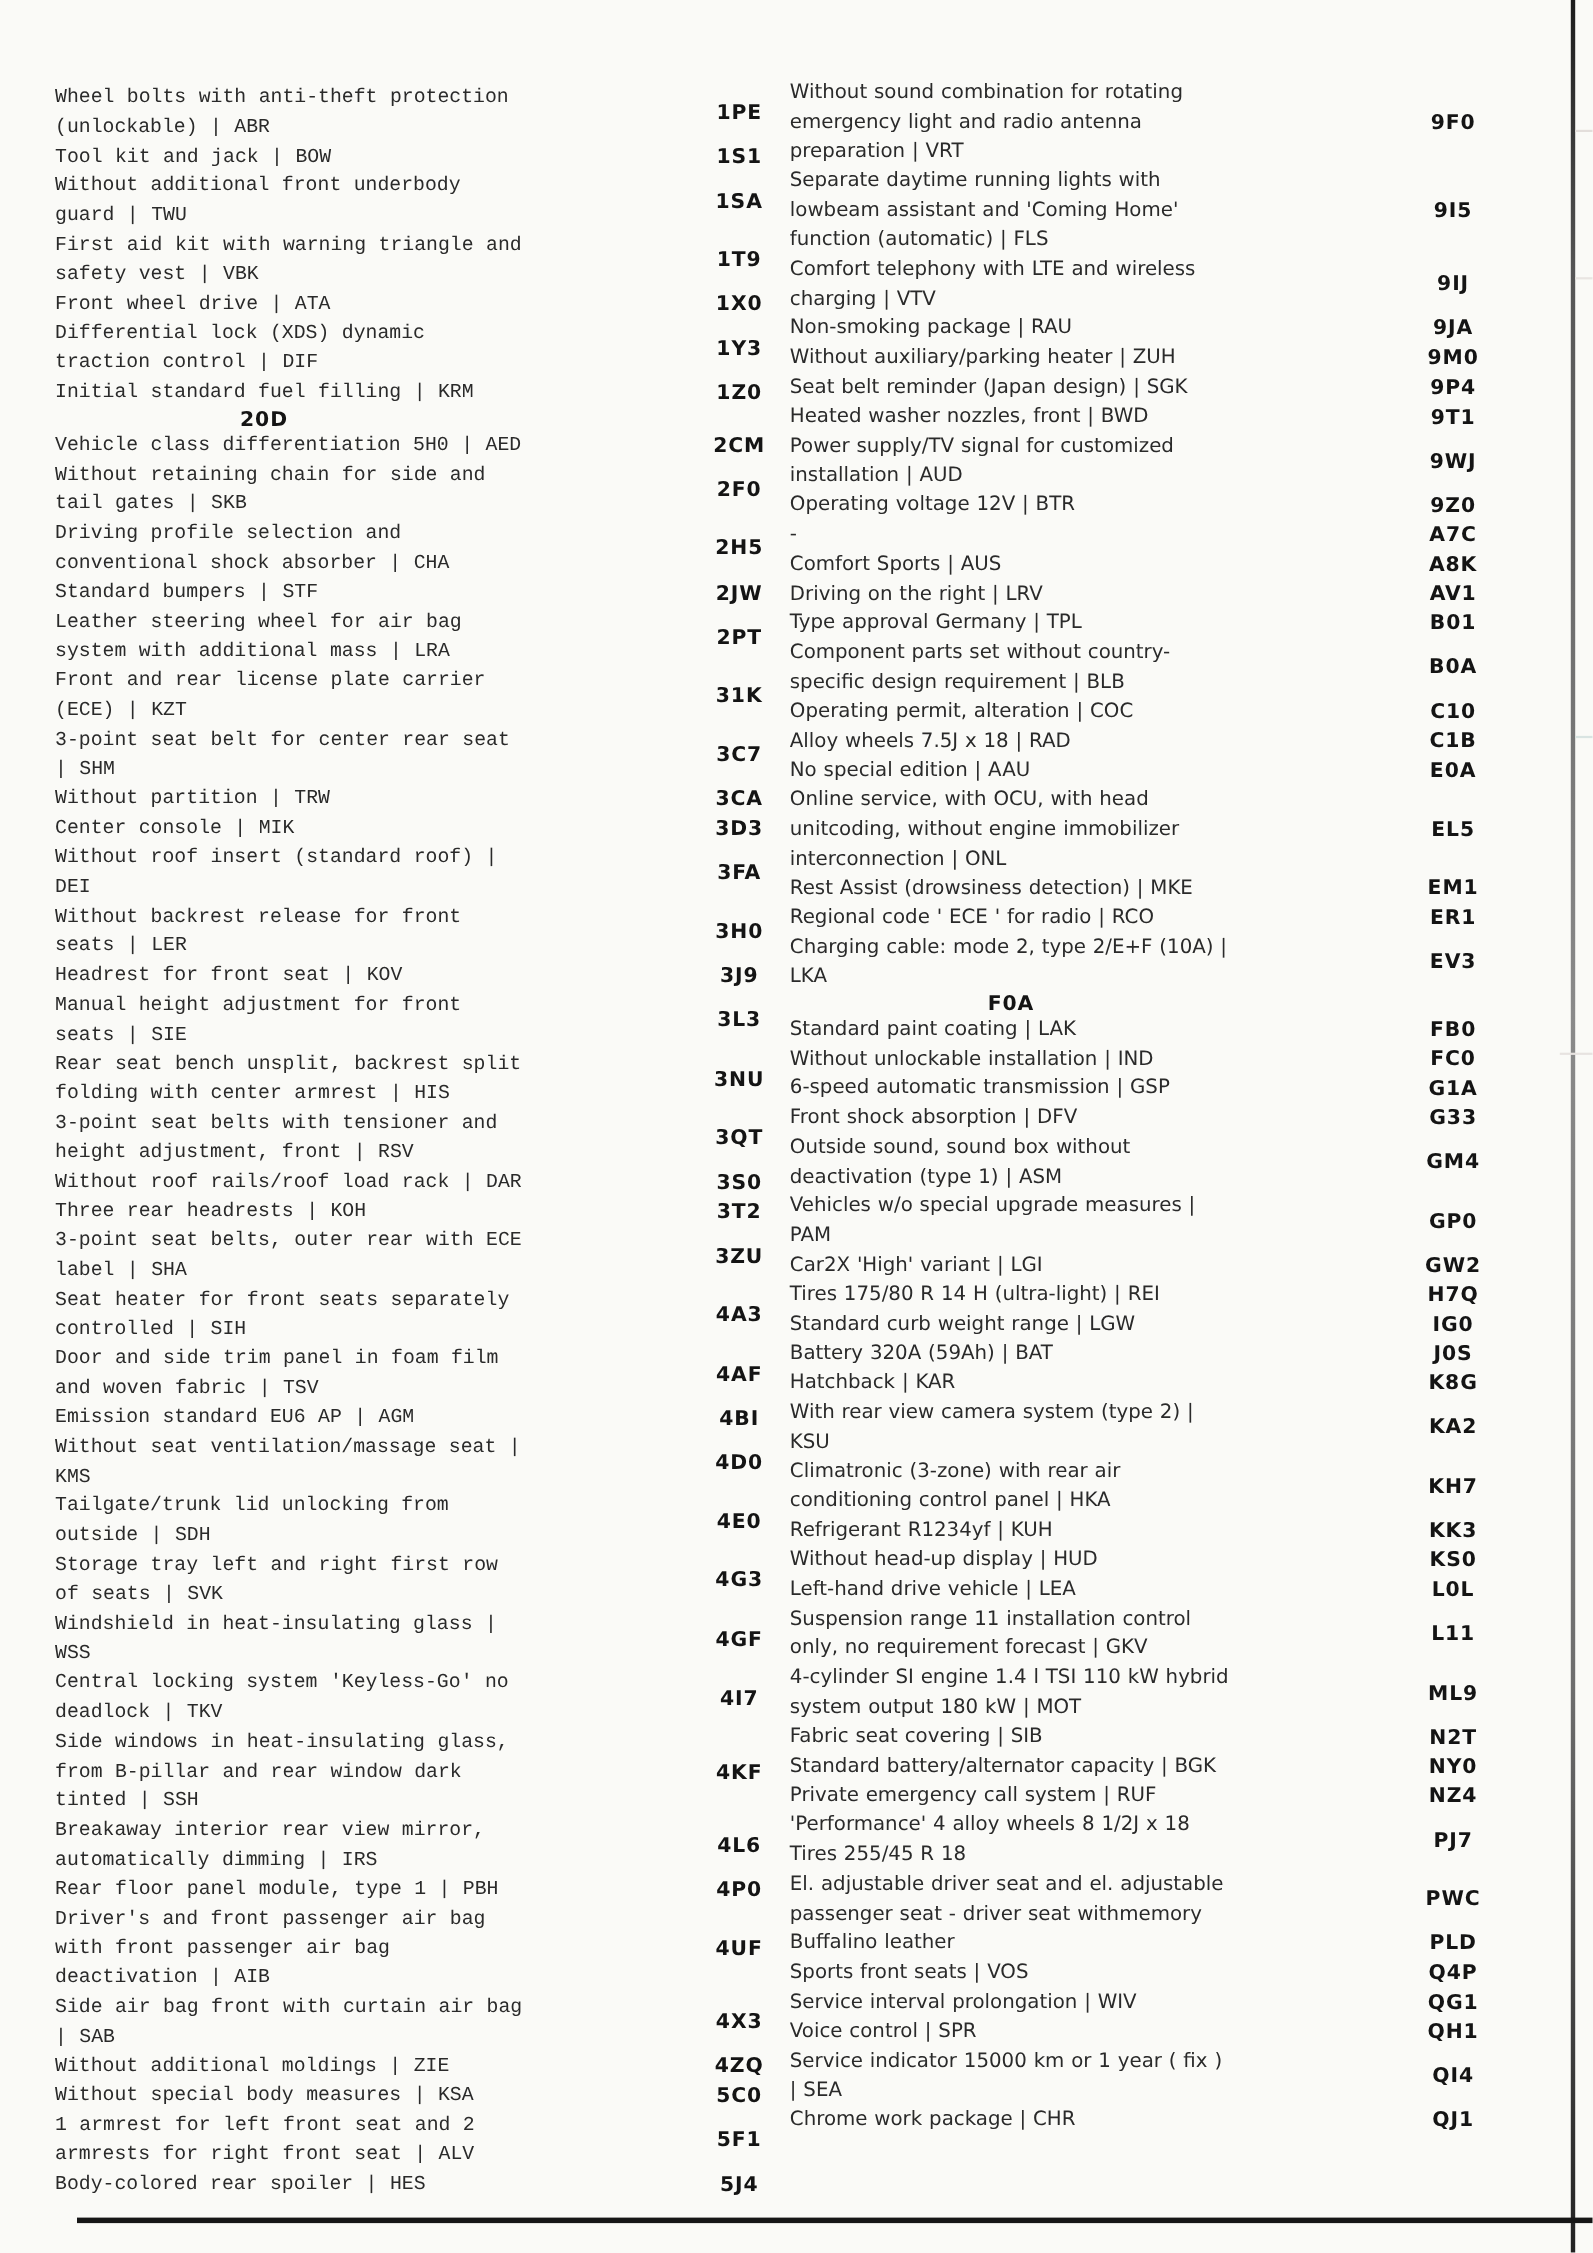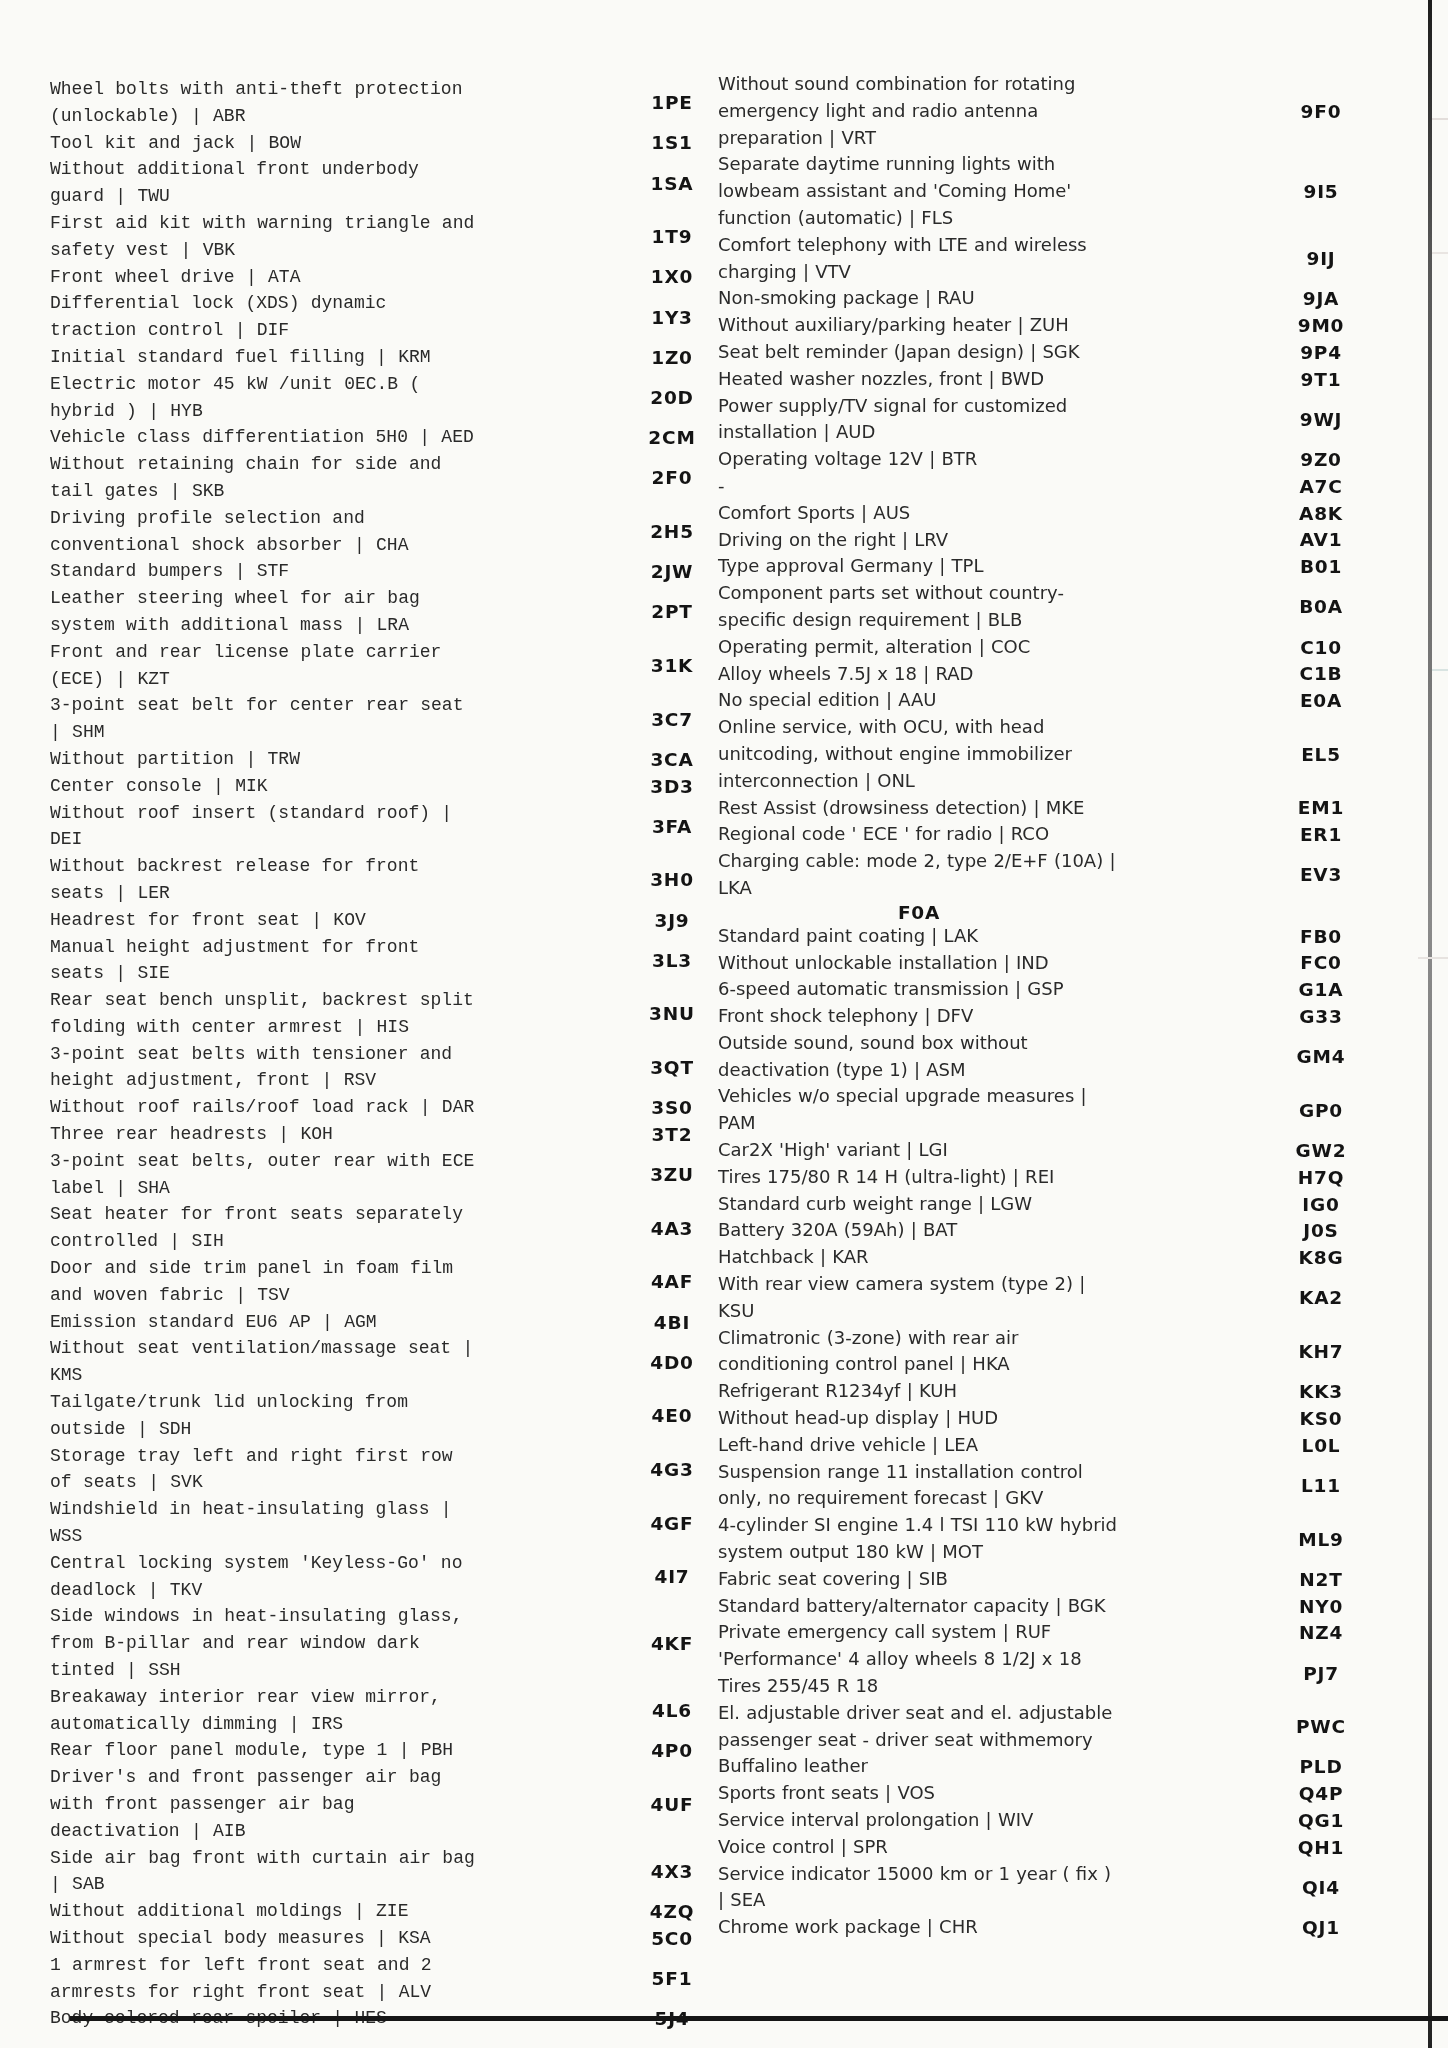--- a/index.html
+++ b/index.html
@@ -104,21 +104,20 @@
     <div class="desc">Differential lock (XDS) dynamic traction control | DIF</div>
     <div class="code">1Y3</div>
   </div>
 
   <div class="row">
     <div class="desc">Initial standard fuel filling | KRM</div>
     <div class="code">1Z0</div>
   </div>
 
   <div class="row">
-    <div class="desc">Electric motor 45 kW /unit 0EC.B ( hybrid ) | HYB</div>
     <div class="code">20D</div>
   </div>
 
   <div class="row">
     <div class="desc">Vehicle class differentiation 5H0 | AED</div>
     <div class="code">2CM</div>
   </div>
 
   <div class="row">
     <div class="desc">Without retaining chain for side and tail gates | SKB</div>
@@ -412,21 +411,21 @@
     <div class="code">FC0</div>
   </div>
 
 
   <div class="row">
     <div class="desc">6-speed automatic transmission | GSP</div>
     <div class="code">G1A</div>
   </div>
 
   <div class="row">
-    <div class="desc">Front shock telephony | DFV</div>
+    <div class="desc">Front shock absorption | DFV</div>
     <div class="code">G33</div>
   </div>
 
   <div class="row">
     <div class="desc">Outside sound, sound box without deactivation (type 1) | ASM</div>
     <div class="code">GM4</div>
   </div>
 
   <div class="row">
     <div class="desc">Vehicles w/o special upgrade measures | PAM</div>

